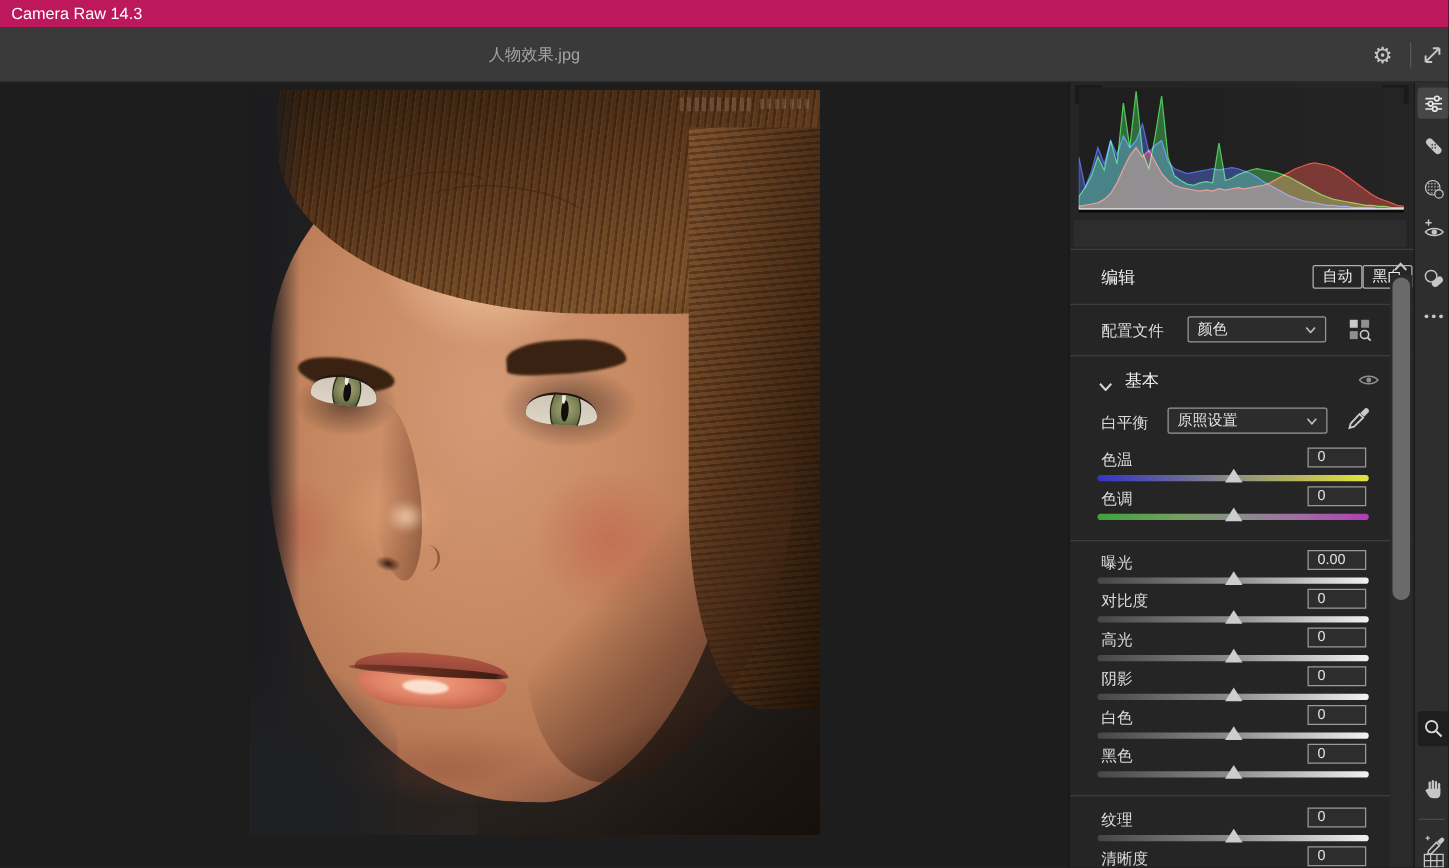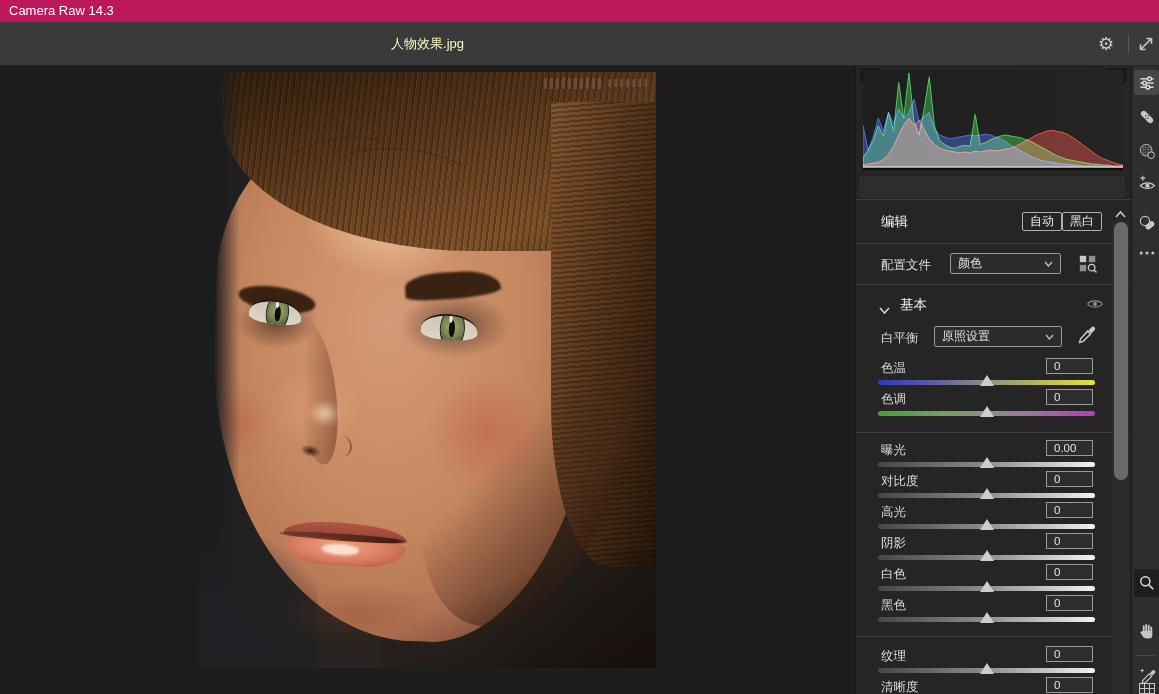--- a/index.html
+++ b/index.html
@@ -7,21 +7,21 @@
   .app{position:relative;width:1159px;height:694px;overflow:hidden;background:#1d1d1d;}
   .abs{position:absolute;}
 
   
   .titlebar{left:0;top:0;width:1159px;height:22px;background:#be185d;color:#fff;
     font-size:13px;line-height:22px;padding-left:9px;}
 
   
   .toolbar{left:0;top:22px;width:1159px;height:44px;background:#3a3a3a;border-bottom:1px solid #262626;}
   .filename{left:0;top:0;width:855px;height:44px;text-align:center;line-height:44px;
-    color:#fef9c3;font-size:13px;}
+    color:#a3a3a3;font-size:13px;}
   .tb-gear{left:1095px;top:11px;width:22px;height:22px;color:#c6c6c6;font-size:18px;line-height:22px;text-align:center;}
   .tb-div{left:1128px;top:12px;width:1px;height:20px;background:#585858;}
   .tb-expand{left:1136px;top:12px;width:20px;height:20px;}
 
   
   .canvas{left:0;top:66px;width:855px;height:611px;background:#1d1d1d;}
   .photo{left:199px;top:6px;width:457px;height:596px;overflow:hidden;background:#1a1817;box-shadow:inset 0 0 40px rgba(0,0,0,.55);}
   .photo .abs{pointer-events:none;}
   .p-bg{inset:0;background:linear-gradient(100deg,#1d1d20 0%,#26221f 35%,#2a2420 65%,#1c1917 100%);}
   .p-hairtop{left:5%;top:0;width:95%;height:30%;
@@ -98,21 +98,21 @@
   
   .panel{left:855px;top:66px;width:276px;height:628px;background:#252525;overflow:hidden;border-left:1px solid #171717;}
   .histbox{left:7px;top:4px;width:260px;height:100px;background:linear-gradient(90deg,#1e1e1e,#242424);border-bottom:2px solid #0b0b0b;}
   .clip{width:22px;height:15px;background:#1a1a1a;border-radius:2px;display:flex;align-items:center;justify-content:center;}
   .clip i{display:block;width:0;height:0;border-left:6px solid transparent;border-right:6px solid transparent;border-bottom:8px solid #060606;}
   .exif{left:3px;top:110px;width:266px;height:22px;background:#2d2d2d;border-radius:2px;}
   .pdiv{left:0;width:276px;height:1px;background:#3d3d3d;}
   .ptitle{font-size:13.5px;font-weight:normal;color:#f2f2f2;}
   .lbl{font-size:12.5px;color:#dcdcdc;}
   .btn{height:19px;padding:0 7px;border:1px solid #b0b0b0;border-radius:2px;background:transparent;
-    color:#ececec;font-size:12px;line-height:17px;text-align:center;}
+    color:#ececec;font-size:12px;line-height:17px;text-align:center;margin-left:28px;}
   .drop{background:#2c2c2c;border:1px solid #979797;border-radius:2px;height:21px;color:#e2e2e2;
     font-size:12px;display:flex;align-items:center;padding:0 7px;justify-content:space-between;}
   .valbox{width:47px;height:16px;background:#2d2d2d;border:1px solid #999;color:#e4e4e4;
     font-size:11.5px;line-height:14px;padding-left:7px;}
   .track{left:22px;width:217px;height:5px;border-radius:3px;}
   .t-gray{background:linear-gradient(90deg,#464646,#8d8d8d 50%,#f2f2f2);}
   .t-temp{background:linear-gradient(90deg,#3434c4,#62629e 28%,#8d8d84 50%,#b3b360 72%,#e3e33c);}
   .t-tint{background:linear-gradient(90deg,#3da238,#77a060 30%,#8d8d8d 52%,#a06da2 74%,#b23eb6);}
   .thumb{position:absolute;left:50%;top:-5px;transform:translateX(-50%);width:0;height:0;
     border-left:7px solid transparent;border-right:7px solid transparent;border-bottom:11px solid #cdcdcd;}

